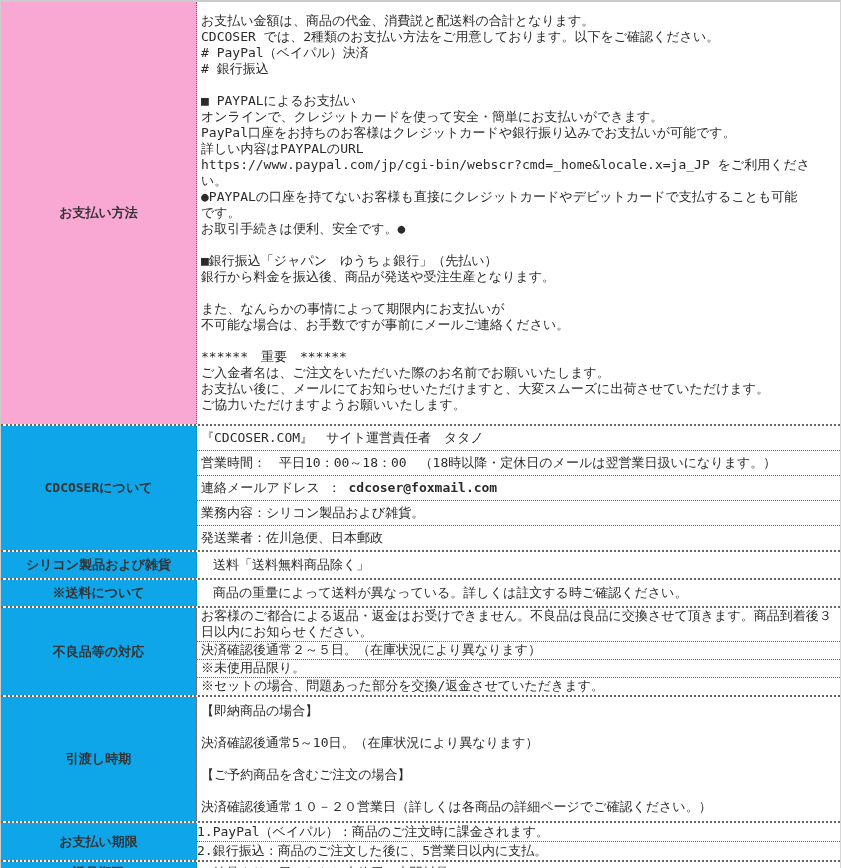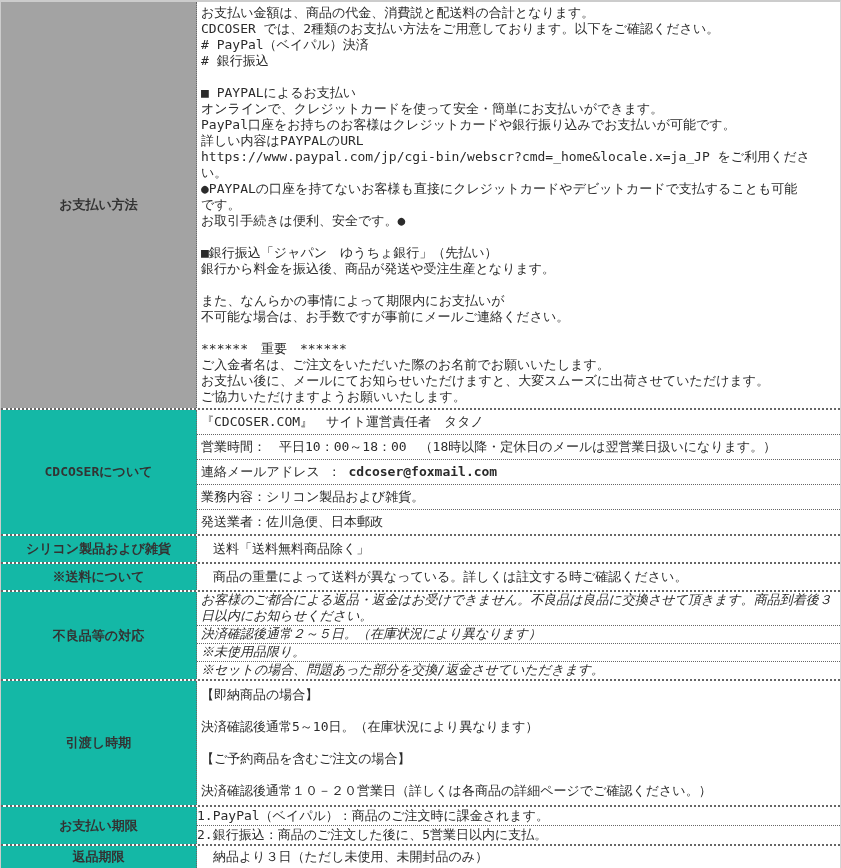--- a/index.html
+++ b/index.html
@@ -21,30 +21,30 @@
   .trow { display: flex; flex: 0 0 auto; }
   .trow + .trow { border-top: 2px dotted #666; }
   .label-cell {
     flex: 0 0 196px;
     border-right: 1px dotted #666;
     display: flex;
     align-items: center;
     justify-content: center;
     font-weight: bold;
     color: #333;
-    background: #14b8a6;
+    background: #0ea5e9;
     text-align: center;
     padding: 2px 6px;
   }
-  .label-cell.white { background: #a3a3a3; }
+  .label-cell.white { background: #f9a8d4; }
   .content-cell { flex: 1 1 auto; min-width: 0; }
-  .text-block { white-space: pre-wrap; word-break: break-all; padding: 3px 4px; }
+  .text-block { white-space: pre-wrap; word-break: break-all; padding: 11px 4px; }
   .subrow { padding: 4px 4px; white-space: pre-wrap; word-break: break-all; }
   .subrow + .subrow { border-top: 1px dotted #666; }
-  .subrow.tight { padding: 0 4px 1px 4px; font-style: italic; }
+  .subrow.tight { padding: 0 4px 1px 4px; }
   .subrow.semi { padding: 1px 0; }
   .email-bold { font-weight: bold; }
   .pad-row { padding: 5px 16px; white-space: pre-wrap; word-break: break-all; }
   .pad-row-sm { padding: 3px 16px; white-space: pre-wrap; word-break: break-all; }
   .delivery-block { white-space: pre-wrap; word-break: break-all; padding: 6px 4px; }
 </style>
 </head>
 <body>
 
 <div class="page">

